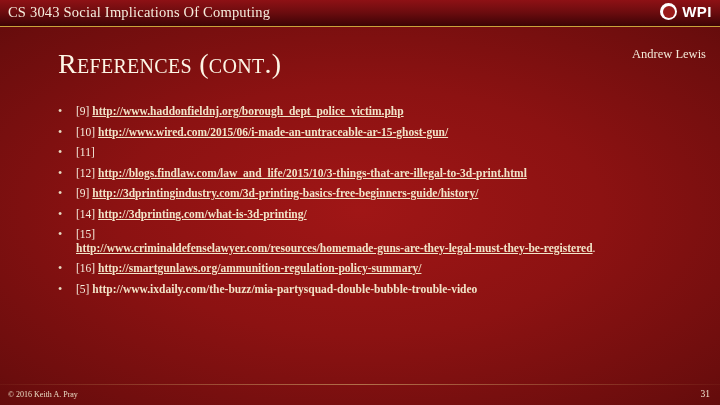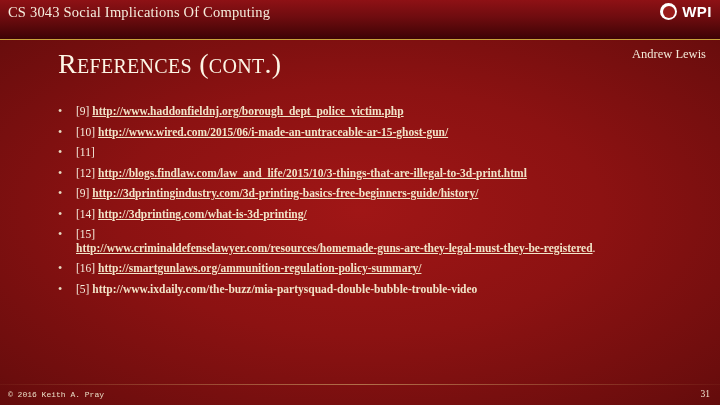--- a/index.html
+++ b/index.html
@@ -18,21 +18,21 @@
     height: 405px;
     background: radial-gradient(ellipse 120% 110% at 50% 52%, #a01616 0%, #8c1212 28%, #6b0d0d 55%, #4a0707 78%, #2b0303 100%);
     box-sizing: border-box;
     overflow: hidden;
   }
   
   .header {
     position: absolute;
     top: 0; left: 0;
     width: 720px;
-    height: 40px;
+    height: 27px;
     background: linear-gradient(to bottom, #8e1115 0%, #6e0c0f 45%, #3d0305 100%);
     border-bottom: 1px solid #c9a23a;
     box-sizing: border-box;
   }
   .header-title {
     position: absolute;
     left: 8px;
     top: 4px;
     font-size: 14.5px;
     color: #f6eede;
@@ -137,21 +137,21 @@
   .ref-link.plain {
     text-decoration: none;
   }
   
   .footer-left {
     position: absolute;
     left: 8px;
     bottom: 6px;
     font-size: 8px;
     color: #e9dcc4;
-    font-family: Liberation Mono, monospace;
+    font-family: Liberation Serif, serif;
   }
   .footer-right {
     position: absolute;
     right: 10px;
     bottom: 6px;
     font-size: 9.5px;
     color: #f0e5d0;
     font-family: Liberation Serif, serif;
   }
   .footer-rule {

